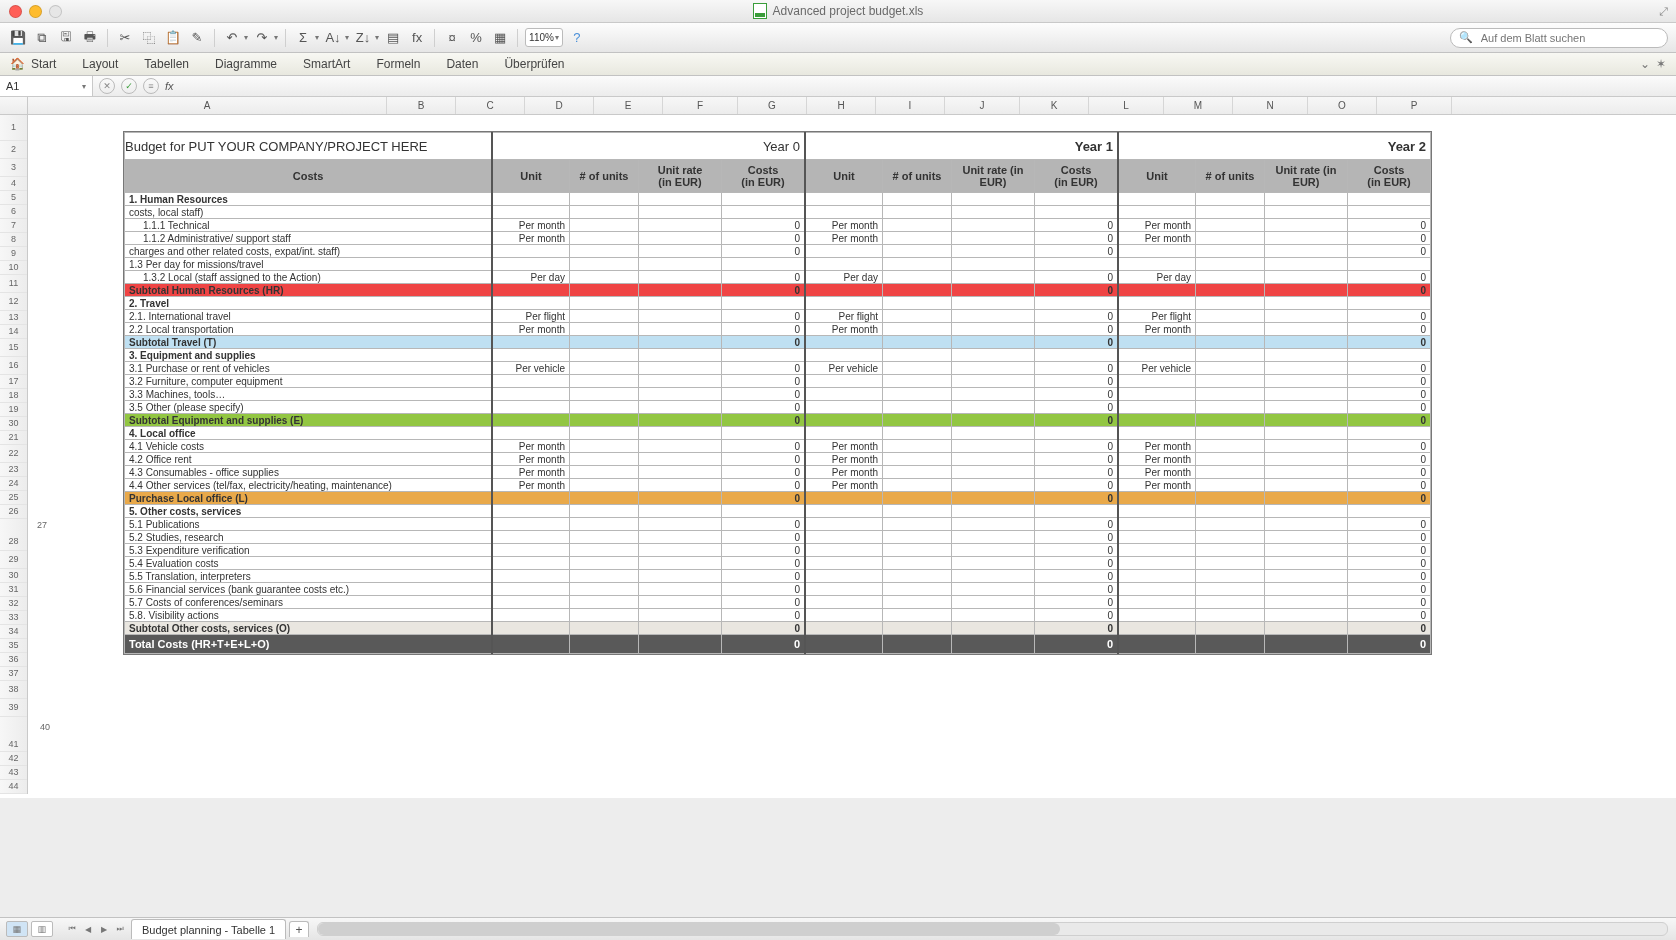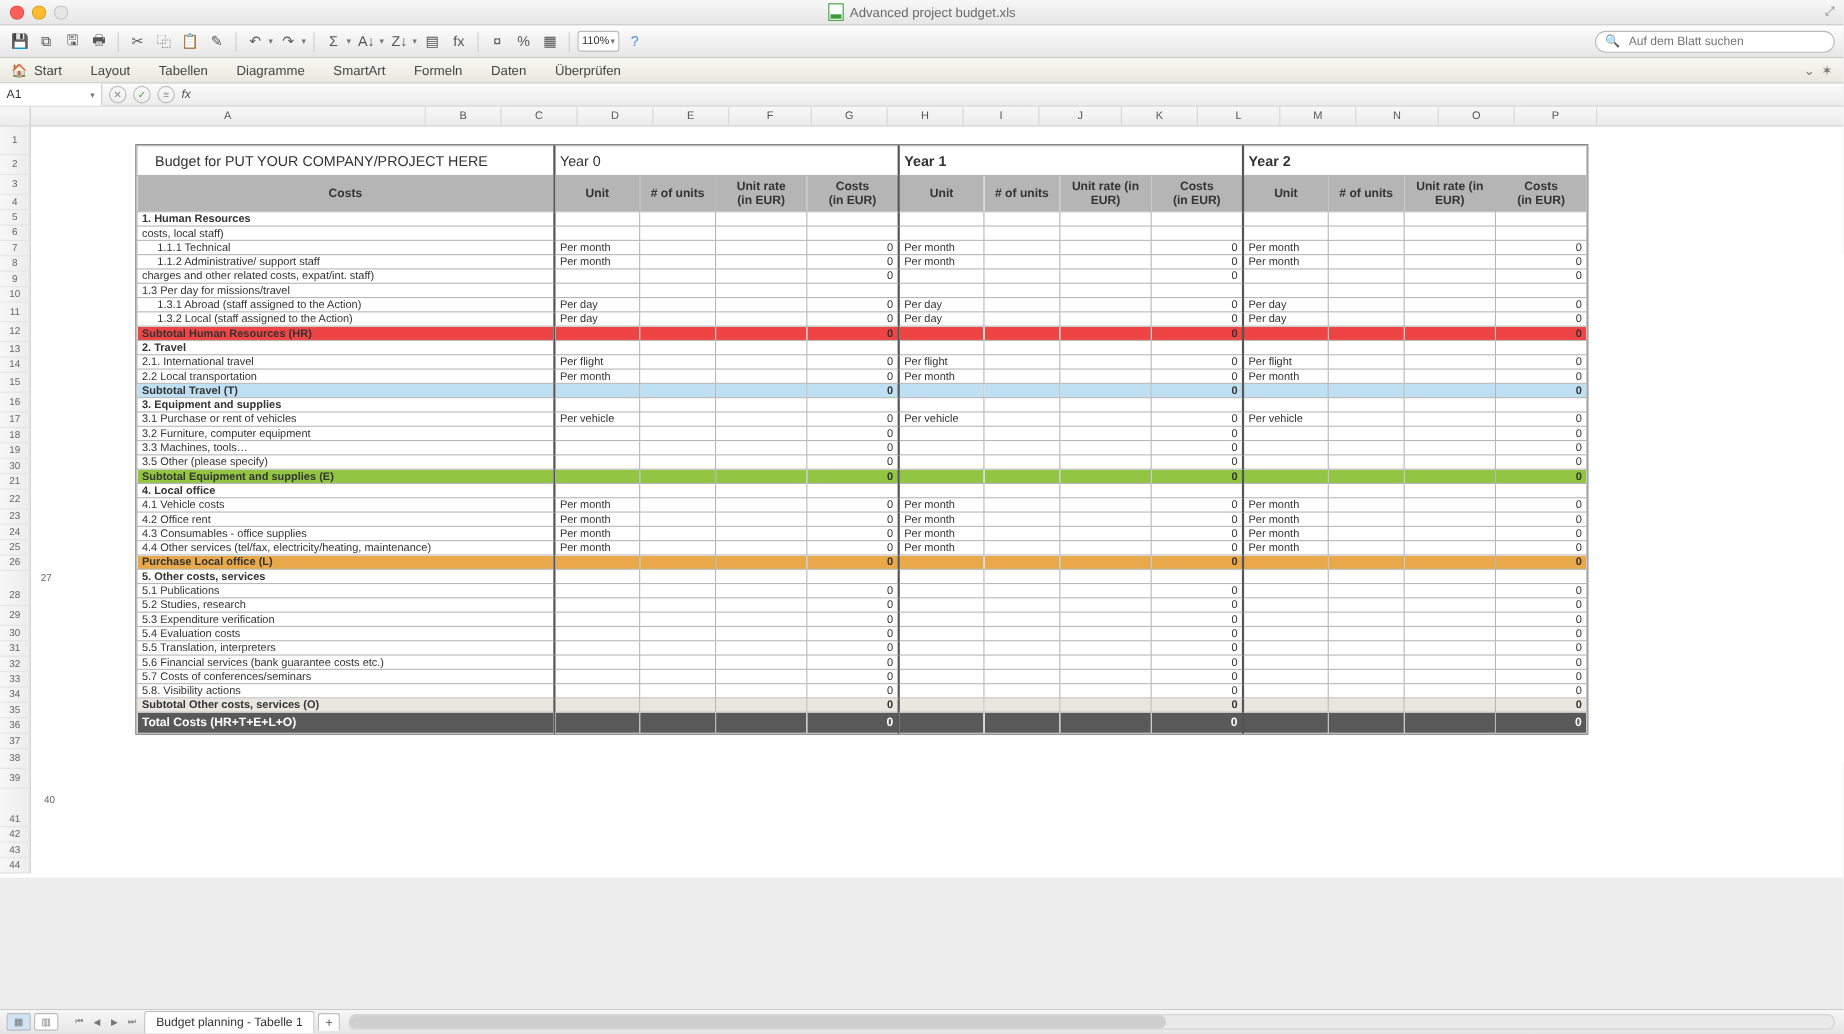--- a/index.html
+++ b/index.html
@@ -32,23 +32,23 @@
 .corner{width:27px;border-right:1px solid #c9c9c9;background:linear-gradient(#f7f7f7,#ececec);}
 .ch{border-right:1px solid #d6d6d6;text-align:center;font-size:10px;color:#555;display:flex;align-items:center;justify-content:center;}
 .gridbody{display:flex;}
 .rownums{width:27px;background:linear-gradient(90deg,#f7f7f7,#ececec);border-right:1px solid #c9c9c9;}
 .rn{height:13px;border-bottom:1px solid #e4e4e4;font-size:9px;color:#666;text-align:center;line-height:13px;}
 .cells{position:relative;flex:1;}
 .sheet{position:absolute;left:95px;top:16px;border:1px solid #777;font-size:10px;}
 table{border-collapse:collapse;}
 td{border:1px solid #b7b7b7;padding:0 4px;height:12px;font-size:10px;white-space:nowrap;overflow:hidden;}
 td.r{text-align:right;}
-td.c{text-align:left;}
+td.c{text-align:right;}
 .title td{height:26px;font-size:13px;font-weight:normal;background:#fff;}
-.title .h0{font-weight:500;padding-left:16px;}
+.title .h0{font-weight:500;padding-left:0;}
 .yr{background:#b5b5b5;font-weight:bold;font-size:12px;}
 .hdr2 td{background:#b5b5b5;font-weight:bold;text-align:center;height:32px;font-size:11px;}
 .sect{font-weight:bold;}
 .sub-orange td{background:#ef4444;font-weight:bold;}
 .sub-blue td{background:#bfe0f2;font-weight:bold;}
 .sub-green td{background:#92c642;font-weight:bold;}
 .sub-gold td{background:#e9a94a;font-weight:bold;}
 .sub-grey td{background:#e9e6e0;font-weight:bold;}
 .tot td{background:#595959;color:#fff;font-weight:bold;height:18px;font-size:11px;}
 .ind2{padding-left:18px;}
@@ -325,35 +325,20 @@
                 <td></td>
                 <td></td>
                 <td></td>
                 <td class="thick-r"></td>
                 <td></td>
                 <td></td>
                 <td></td>
                 <td class=""></td>
               </tr>
               <tr>
-                <td class="thick-r ind2">1.3.1 Abroad (staff assigned to the Action)</td>
-                <td class="c">Per day</td>
-                <td></td>
-                <td></td>
-                <td class="r thick-r">0</td>
-                <td class="c">Per day</td>
-                <td></td>
-                <td></td>
-                <td class="r thick-r">0</td>
-                <td class="c">Per day</td>
-                <td></td>
-                <td></td>
-                <td class="r ">0</td>
-              </tr>
-              <tr>
                 <td class="thick-r ind2">1.3.2 Local (staff assigned to the Action)</td>
                 <td class="c">Per day</td>
                 <td></td>
                 <td></td>
                 <td class="r thick-r">0</td>
                 <td class="c">Per day</td>
                 <td></td>
                 <td></td>
                 <td class="r thick-r">0</td>
                 <td class="c">Per day</td>

